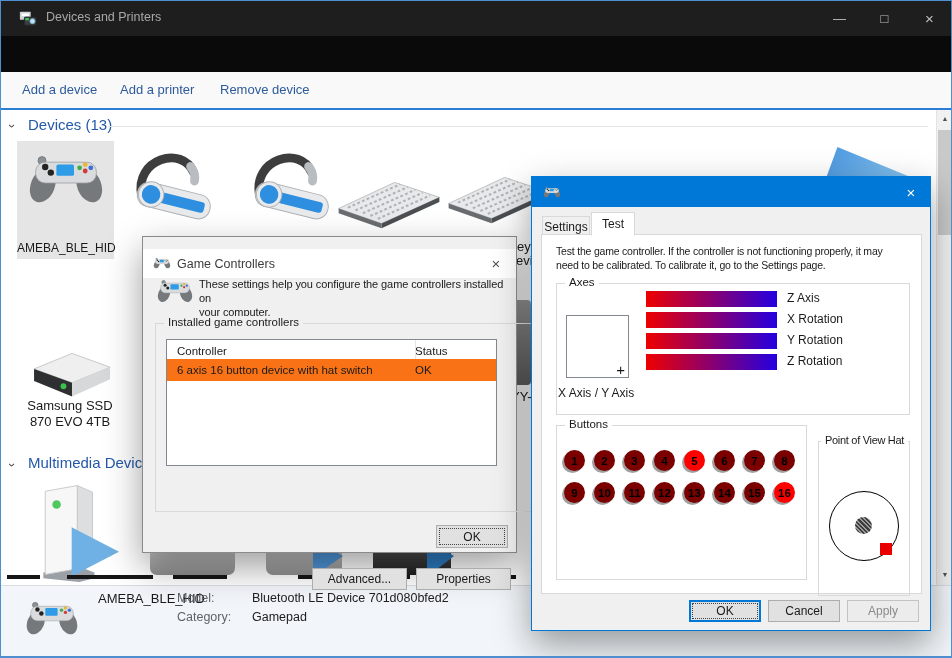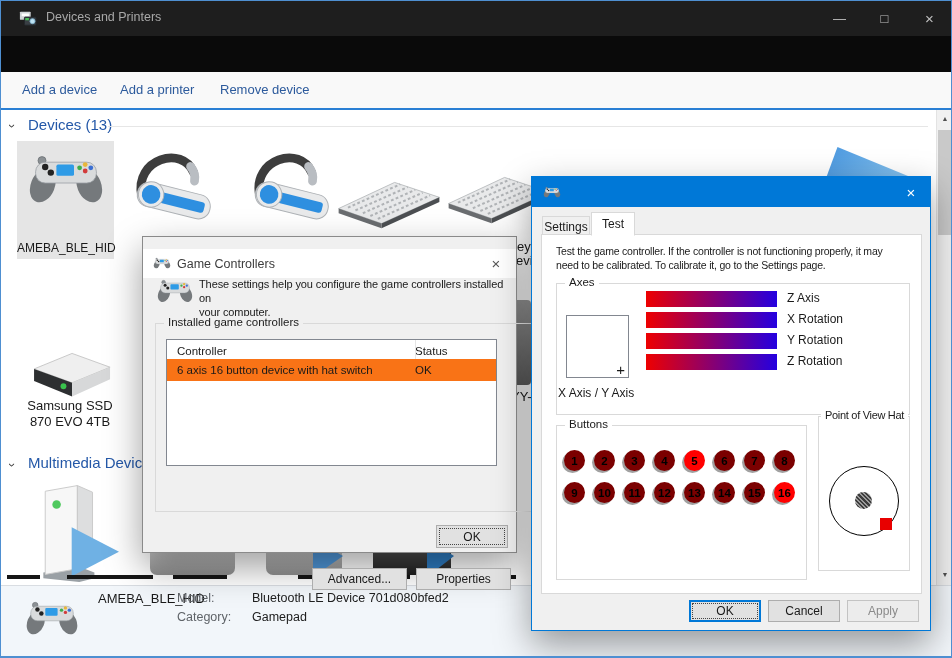--- a/index.html
+++ b/index.html
@@ -369,21 +369,21 @@
         <span class="jbtn">10</span>
         <span class="jbtn">11</span>
         <span class="jbtn">12</span>
         <span class="jbtn">13</span>
         <span class="jbtn">14</span>
         <span class="jbtn">15</span>
         <span class="jbtn lit">16</span>
       </div>
     </div>
 
-    <div class="groupbox ppgroup" style="left:286px;top:239px;width:92px;height:155px;z-index:3">
+    <div class="groupbox ppgroup" style="left:286px;top:264px;width:92px;height:155px;z-index:3">
       <span class="grouplabel" style="left:2px;font-size:11px;letter-spacing:-0.3px">Point of View Hat</span>
       <div class="povcircle"></div>
       <div class="povdot"></div>
       <div class="povmark"></div>
     </div>
 
     <div class="btn primary focusdot" style="left:157px;top:423px;width:72px">OK</div>
     <div class="btn" style="left:236px;top:423px;width:72px">Cancel</div>
     <div class="btn disabled" style="left:315px;top:423px;width:72px">Apply</div>
   </div>

